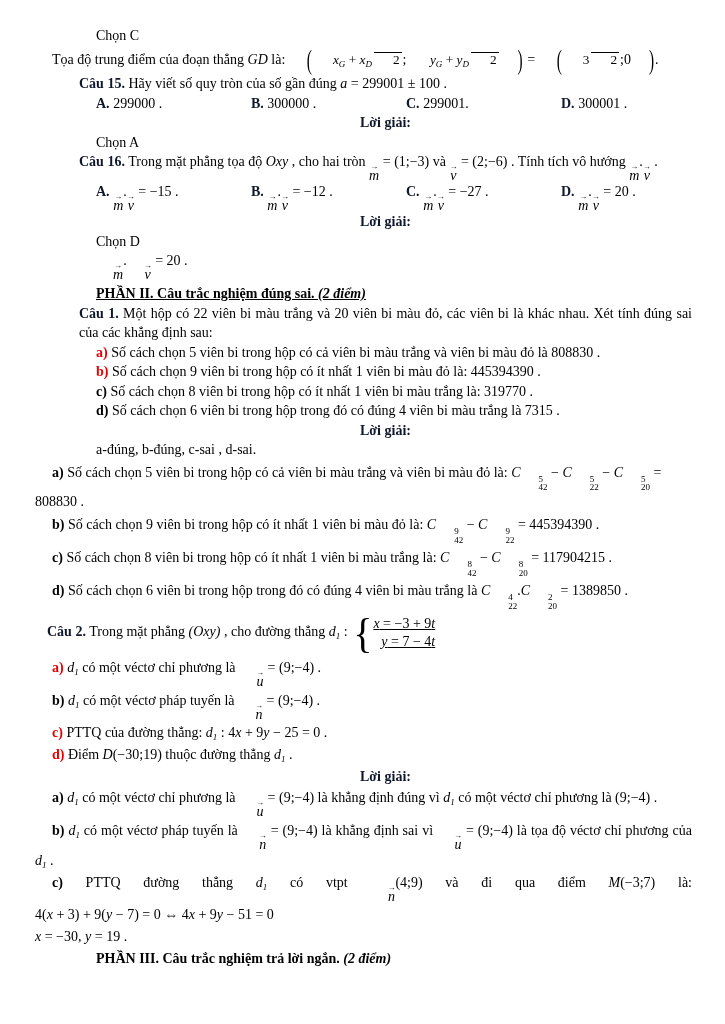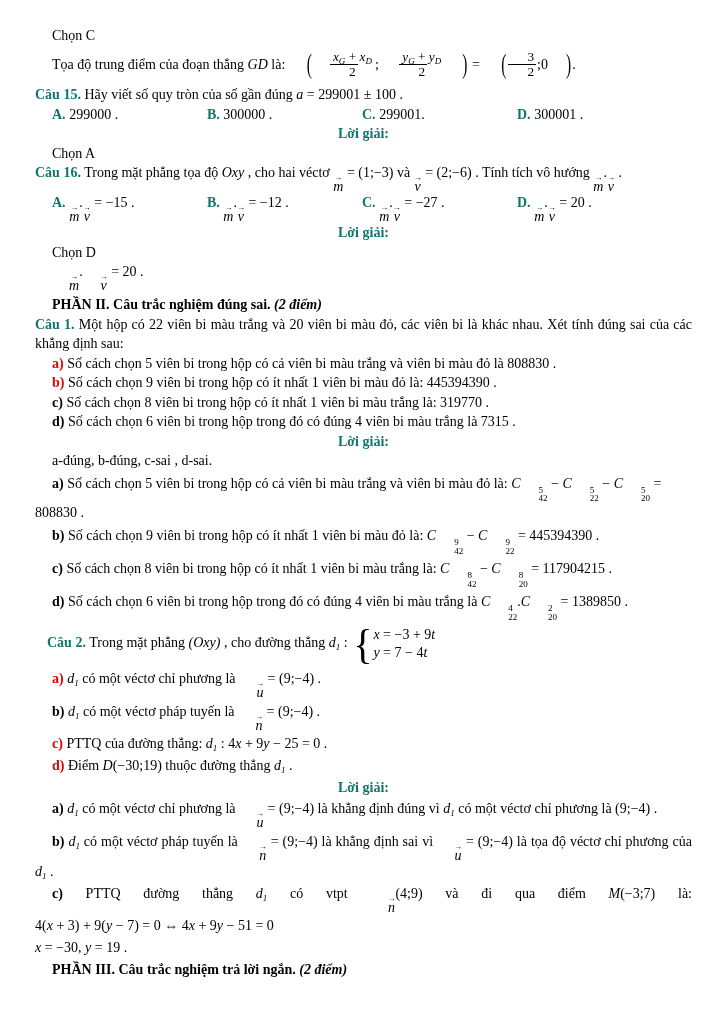--- a/index.html
+++ b/index.html
@@ -3,46 +3,46 @@
 <meta charset="utf-8">
 <style>
   html,body{margin:0;padding:0;background:#888;}
   .page{
     width:725px;height:1024px;box-sizing:border-box;
     background:#ffffff;color:#000;
     padding:26px 33px 0 35px;
     font-family:"Liberation Serif","DejaVu Serif",serif;
     font-size:14px;overflow:hidden;position:relative;
   }
-  .line{line-height:19.5px;text-align:left;}
+  .line{line-height:19.5px;text-align:left;margin-left:44px;}
   .ind{text-indent:17px;}
   .ctr{text-align:center;}
   .just{text-align:justify;}
   .jlast{text-align:justify;text-align-last:justify;}
   .tall{margin:4px 0 5px;}
   .solc{margin:3px 0 4px;}
   .c2q{margin:5px 12px 7px;}
   .st2{margin:1.5px 0 2.5px;}
-  .gap-top{margin-top:3px;}
+  .gap-top{margin-top:3px;text-decoration:underline;}
   .bd{font-weight:bold;}
   .it{font-style:italic;}
-  .blue{color:#0f766e;}
+  .blue{color:#0f172a;}
   .red{color:#e60000;}
   .lp{display:inline-block;transform:scaleY(1.75);transform-origin:center;font-size:1.1em;line-height:1;vertical-align:-1px;padding:0 1px;font-weight:400;}
   .vec{display:inline-flex;flex-direction:column;align-items:center;vertical-align:-3px;line-height:1;}
   .vec .arr{font-size:8px;line-height:5px;height:5px;letter-spacing:0;}
   .vec .vbase{font-style:italic;line-height:13px;}
   sub.msub{font-size:9px;font-style:italic;line-height:0;vertical-align:-3px;}
   .ss{display:inline-flex;flex-direction:column;align-items:flex-start;font-size:9px;line-height:8.5px;vertical-align:-5px;padding-left:1px;}
-  .frac{display:inline-flex;flex-direction:column;align-items:center;vertical-align:middle;line-height:1.12;font-size:0.95em;text-align:center;margin:0 1px;justify-content:flex-end;}
+  .frac{display:inline-flex;flex-direction:row;align-items:center;vertical-align:middle;line-height:1.12;font-size:0.95em;text-align:center;margin:0 1px;justify-content:flex-end;}
   .frac .den{border-top:1px solid #000;padding:0 2px;}
   .frac .num{padding:0 2px;}
   .cases{display:inline-flex;align-items:center;vertical-align:middle;line-height:1;margin:0 2px;}
   .cases .brace{font-size:40px;line-height:0;font-weight:400;margin-right:1px;transform:scaleY(1.05);}
-  .cases-col{display:inline-flex;flex-direction:column;align-items:flex-start;}
+  .cases-col{display:inline-flex;flex-direction:column;align-items:flex-end;text-decoration:underline;}
   .cases-row{line-height:18px;white-space:nowrap;}
   .options{display:flex;padding-left:17px;}
   .opt{width:155px;flex:0 0 155px;white-space:nowrap;}
   .opt:last-child{flex:1 1 auto;}
 </style>
 </head>
 <body>
 
 <div class="page" id="page">
     <div class="line ind"><span class="">Chọn C</span></div>
@@ -58,21 +58,21 @@
       </span><span class="">;0</span><span class="lp">)</span><span class="">.</span></div>
     <div class="line"><span class="blue bd">Câu 15.</span><span class=""> Hãy viết số quy tròn của số gần đúng </span><span class="it">a</span><span class=""> = 299001 ± 100 .</span></div>
     <div class="line options">
       <span class="opt"><span class="blue bd">A.</span> <span class="">299000 .</span></span>
       <span class="opt"><span class="blue bd">B.</span> <span class="">300000 .</span></span>
       <span class="opt"><span class="blue bd">C.</span> <span class="">299001.</span></span>
       <span class="opt"><span class="blue bd">D.</span> <span class="">300001 .</span></span>
     </div>
     <div class="line ctr"><span class="blue bd">Lời giải:</span></div>
     <div class="line ind"><span class="">Chọn A</span></div>
-    <div class="line"><span class="blue bd">Câu 16.</span><span class=""> Trong mặt phẳng tọa độ </span><span class="it">Oxy</span><span class=""> , cho hai véctơ </span><span class="vec">
+    <div class="line"><span class="blue bd">Câu 16.</span><span class=""> Trong mặt phẳng tọa độ </span><span class="it">Oxy</span><span class=""> , cho hai tròn </span><span class="vec">
         <span class="arr">→</span>
         <span class="vbase">m</span>
       </span><span class=""> = (1;−3)  và  </span><span class="vec">
         <span class="arr">→</span>
         <span class="vbase">v</span>
       </span><span class=""> = (2;−6) . Tính tích vô hướng </span><span class="vec">
         <span class="arr">→</span>
         <span class="vbase">m</span>
       </span><span class="">.</span><span class="vec">
         <span class="arr">→</span>

